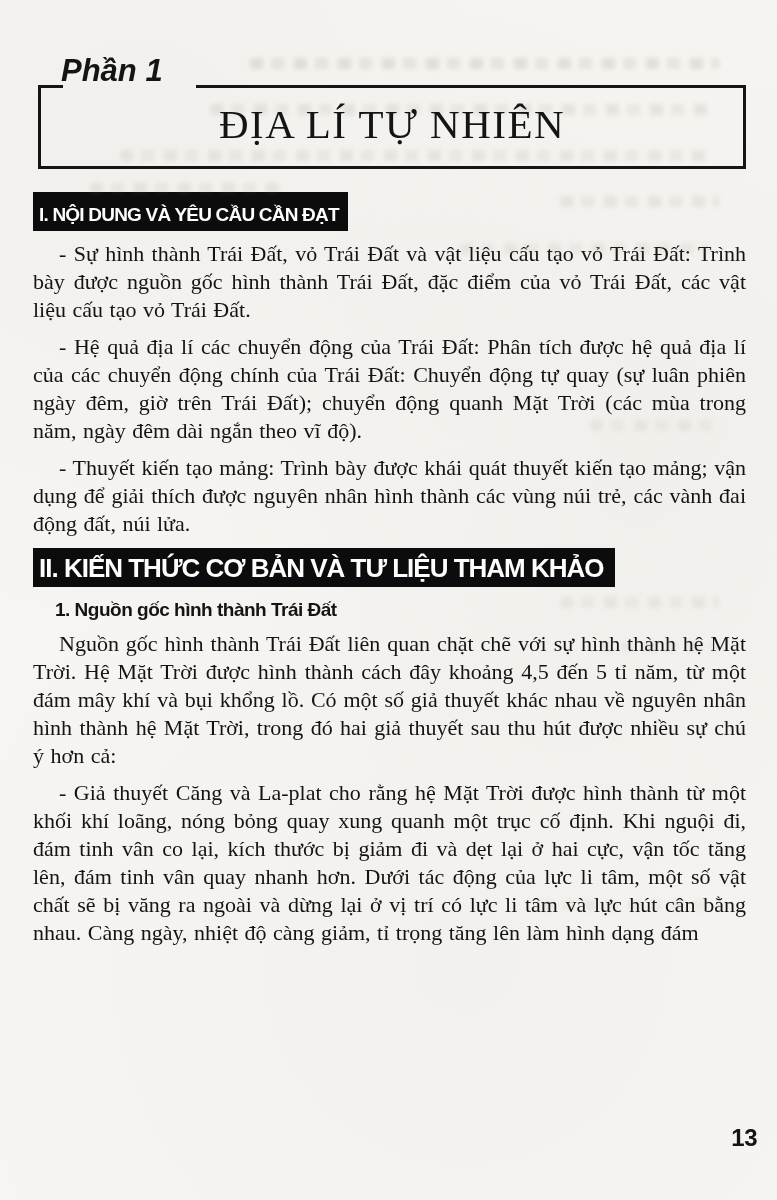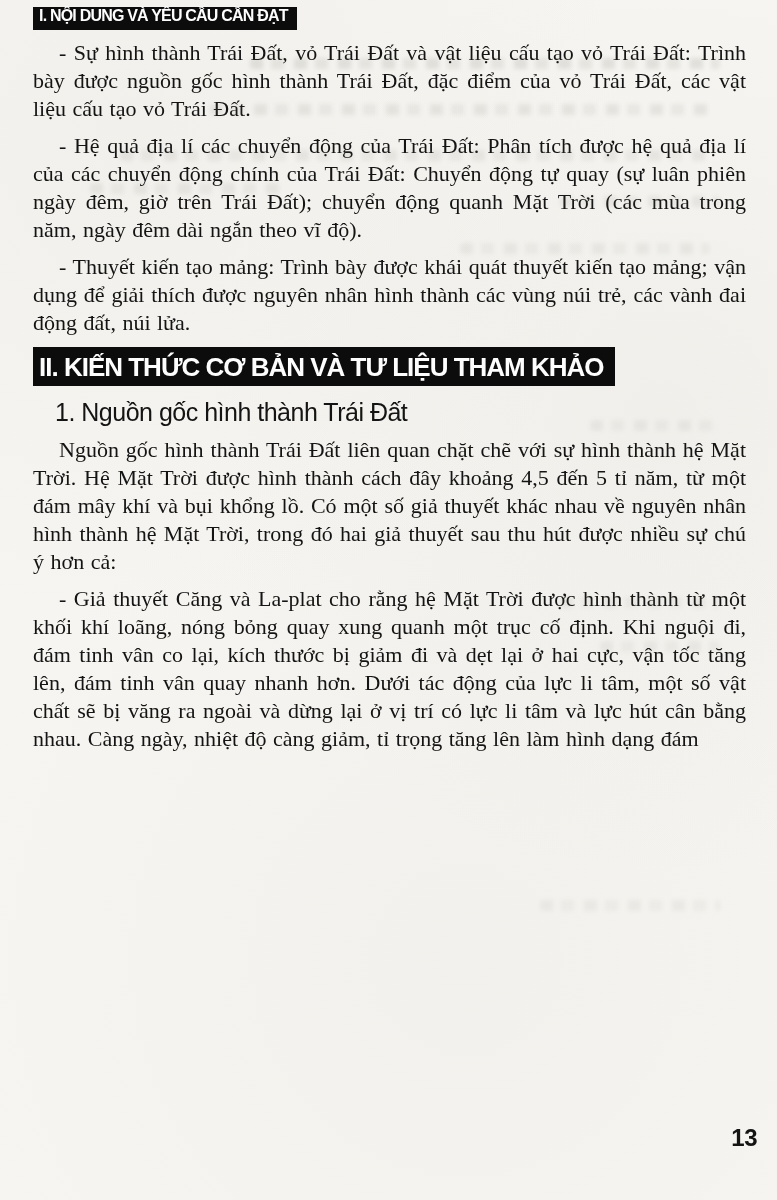--- a/index.html
+++ b/index.html
@@ -70,44 +70,44 @@
 
   
   .banner{
     display:inline-block;
     background:#0c0c0c;color:#fdfdfd;
     font-family:"Liberation Sans",sans-serif;
     font-weight:bold;
     margin:0;
   }
   .banner.b1{
-    margin-top:7px;
-    font-size:16px;letter-spacing:-0.8px;
-    padding:0 9px 5px 6px;
+    margin-top:23px;
+    font-size:19px;letter-spacing:-0.8px;
+    padding:12px 9px 5px 6px;
   }
   .banner.b2{
     margin-top:10px;
     font-size:26px;letter-spacing:-1px;
     padding:5px 11px 3px 6px;
   }
 
   
   .bodytext p{
     margin:9px 0 0;
     font-size:22px;line-height:28px;
     text-align:justify;
     text-indent:26px;
     word-spacing:1px;
   }
   .bodytext p.first{}
 
   .subheading{
     margin:12px 0 0 22px;
     font-family:"Liberation Sans",sans-serif;
-    font-weight:normal;font-size:25px;
+    font-weight:bold;font-size:19px;
     letter-spacing:-0.5px;
   }
 
   
   .page-number{
     position:absolute;right:20px;bottom:48px;
     font-family:"Liberation Sans",sans-serif;
     font-weight:bold;font-size:24px;
     letter-spacing:-0.5px;
   }
@@ -121,20 +121,28 @@
   <div class="bleed" style="left:210px;top:104px;width:500px;opacity:.8;"></div>
   <div class="bleed" style="left:120px;top:150px;width:590px;opacity:.7;"></div>
   <div class="bleed" style="left:90px;top:183px;width:190px;opacity:.7;"></div>
   <div class="bleed" style="left:560px;top:196px;width:160px;opacity:.7;"></div>
   <div class="bleed" style="left:460px;top:243px;width:250px;opacity:.6;"></div>
   <div class="bleed" style="left:590px;top:420px;width:130px;opacity:.55;"></div>
   <div class="bleed" style="left:560px;top:597px;width:160px;opacity:.6;"></div>
   <div class="bleed" style="left:600px;top:641px;width:120px;opacity:.55;"></div>
   <div class="bleed" style="left:540px;top:900px;width:180px;opacity:.5;"></div>
 
+  <header class="masthead">
+    <span class="part-label">Phần 1</span>
+    <span class="mast-tick"></span>
+    <span class="mast-rule"></span>
+    <div class="part-box">
+      <h1 class="part-title">ĐỊA LÍ TỰ NHIÊN</h1>
+    </div>
+  </header>
 
 
   <section>
     <h3 class="banner b1">I. NỘI DUNG VÀ YÊU CẦU CẦN ĐẠT</h3>
     <div class="bodytext">
       <p class="first">- Sự hình thành Trái Đất, vỏ Trái Đất và vật liệu cấu tạo vỏ Trái Đất: Trình bày được nguồn gốc hình thành Trái Đất, đặc điểm của vỏ Trái Đất, các vật liệu cấu tạo vỏ Trái Đất.</p>
       <p>- Hệ quả địa lí các chuyển động của Trái Đất: Phân tích được hệ quả địa lí của các chuyển động chính của Trái Đất: Chuyển động tự quay (sự luân phiên ngày đêm, giờ trên Trái Đất); chuyển động quanh Mặt Trời (các mùa trong năm, ngày đêm dài ngắn theo vĩ độ).</p>
       <p>- Thuyết kiến tạo mảng: Trình bày được khái quát thuyết kiến tạo mảng; vận dụng để giải thích được nguyên nhân hình thành các vùng núi trẻ, các vành đai động đất, núi lửa.</p>
     </div>
   </section>

